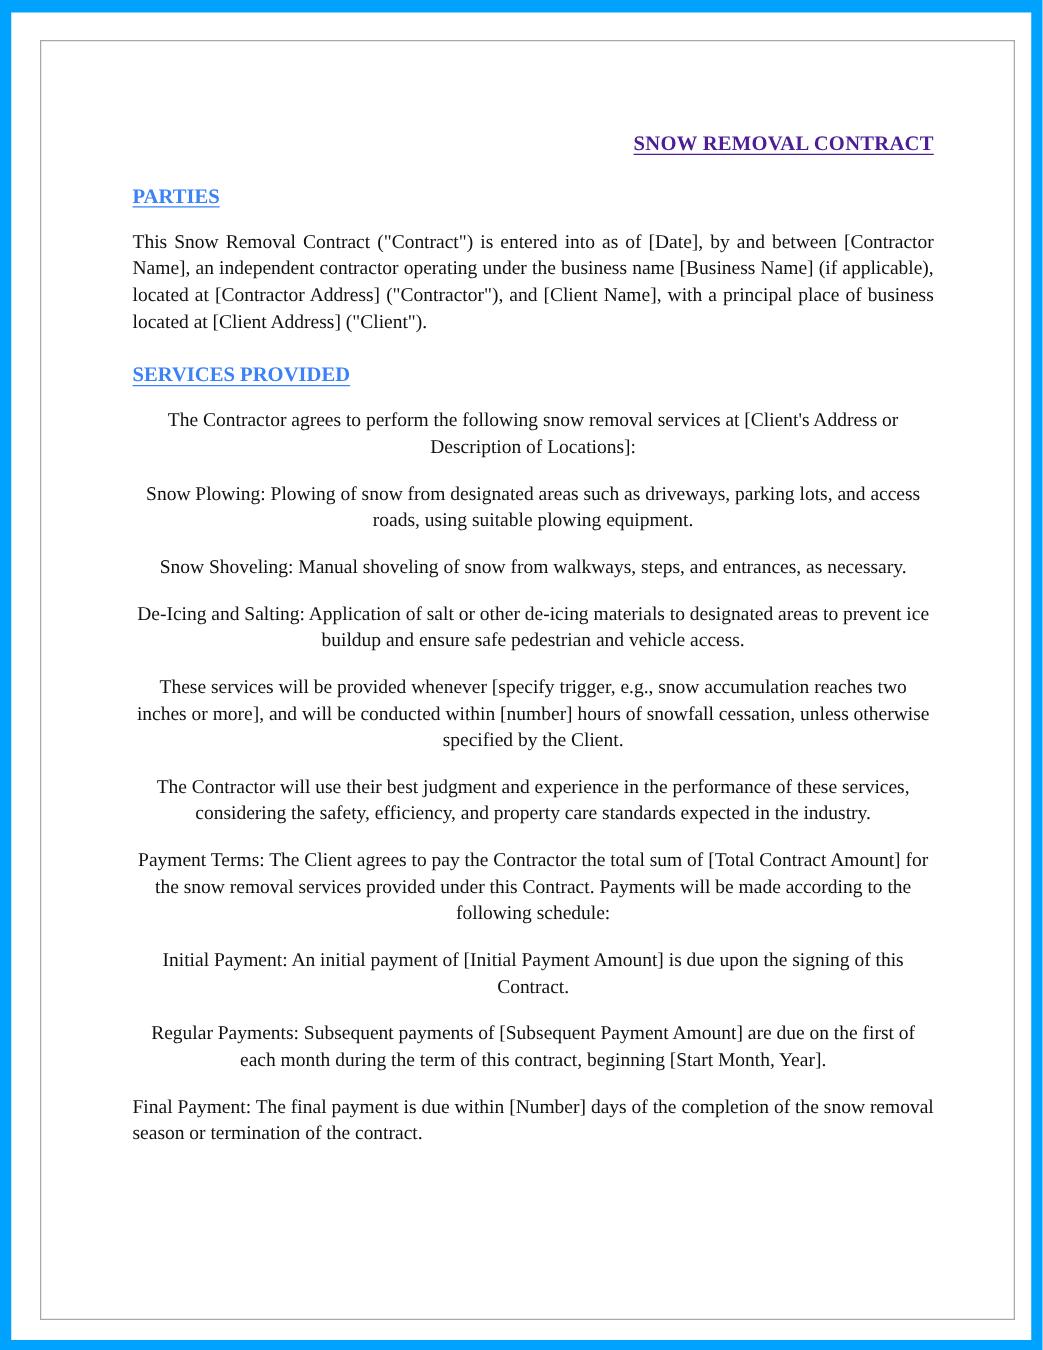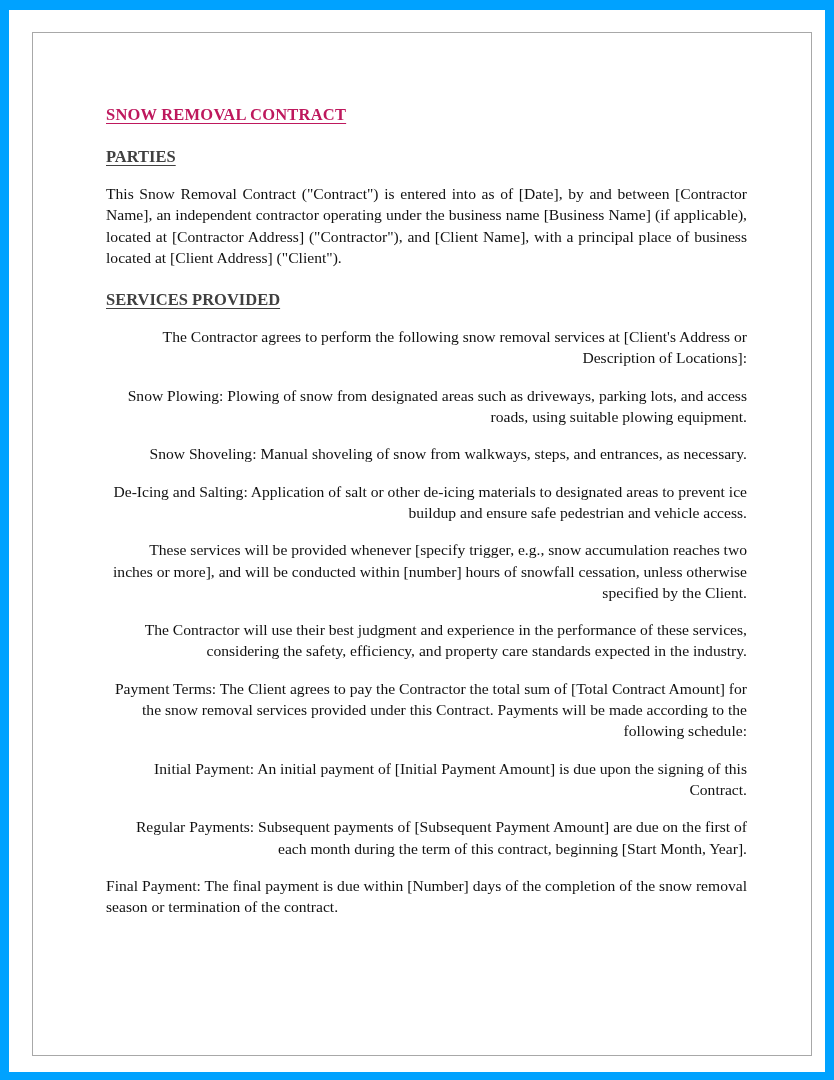--- a/index.html
+++ b/index.html
@@ -39,51 +39,51 @@
   }
 
   #document-body {
     position: absolute;
     left: 73px;
     top: 72px;
     width: 641px;
   }
 
   .doc-title {
-    text-align: left;
+    text-align: right;
     font-weight: bold;
     font-size: 16.5px;
     letter-spacing: 0.2px;
     text-decoration: underline;
     text-underline-offset: 3px;
     margin: 0 0 22px 0;
-    color: #be185d;
+    color: #4c1d95;
   }
 
   .section-heading {
     font-weight: bold;
     font-size: 16.5px;
     text-decoration: underline;
     text-underline-offset: 3px;
     margin: 0 0 16px 0;
-    color: #404040;
+    color: #3b82f6;
     display: block;
   }
 
   .section-heading.spaced-top {
     margin-top: 22px;
     font-family: Liberation Serif, serif;
   }
 
   p.body-text {
     font-size: 15.6px;
     line-height: 21.3px;
     margin: 0 0 16px 0;
     color: #111111;
-    text-align: right;
+    text-align: center;
   }
 
   p.body-text.justified {
     text-align: justify;
     text-justify: inter-word;
   }
 
   p.body-text:last-child {
     margin-bottom: 0;
   }

